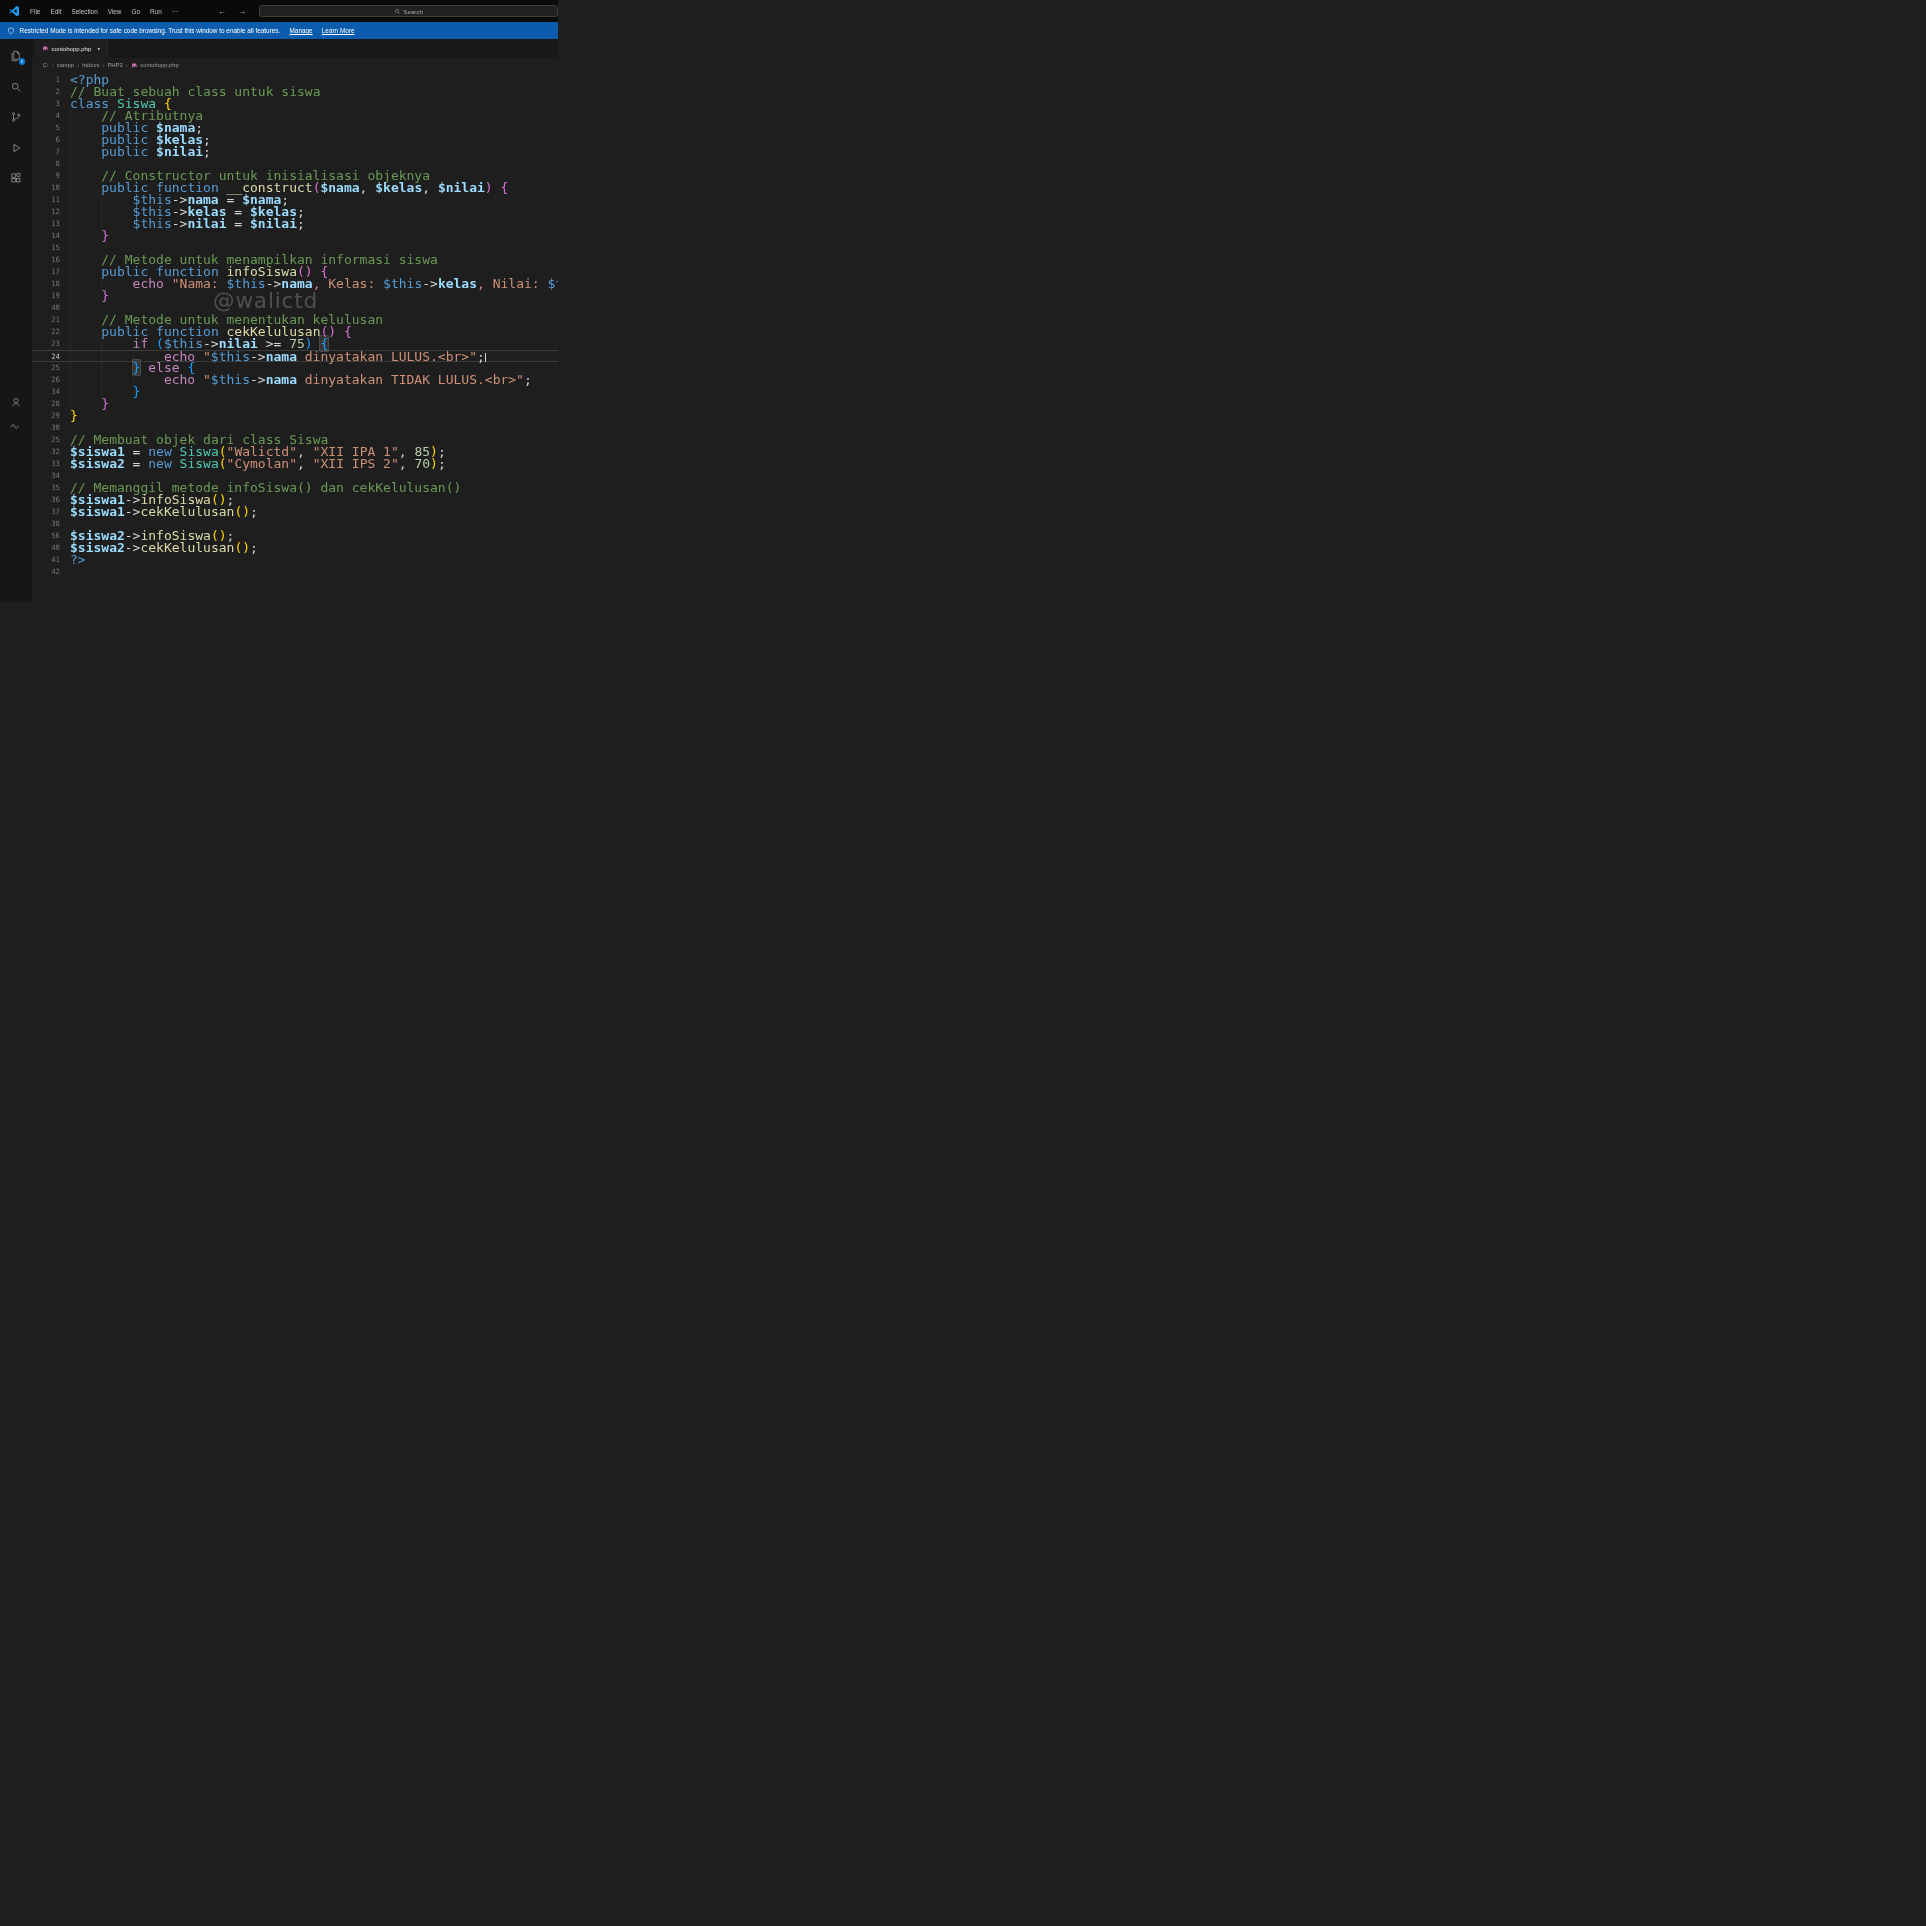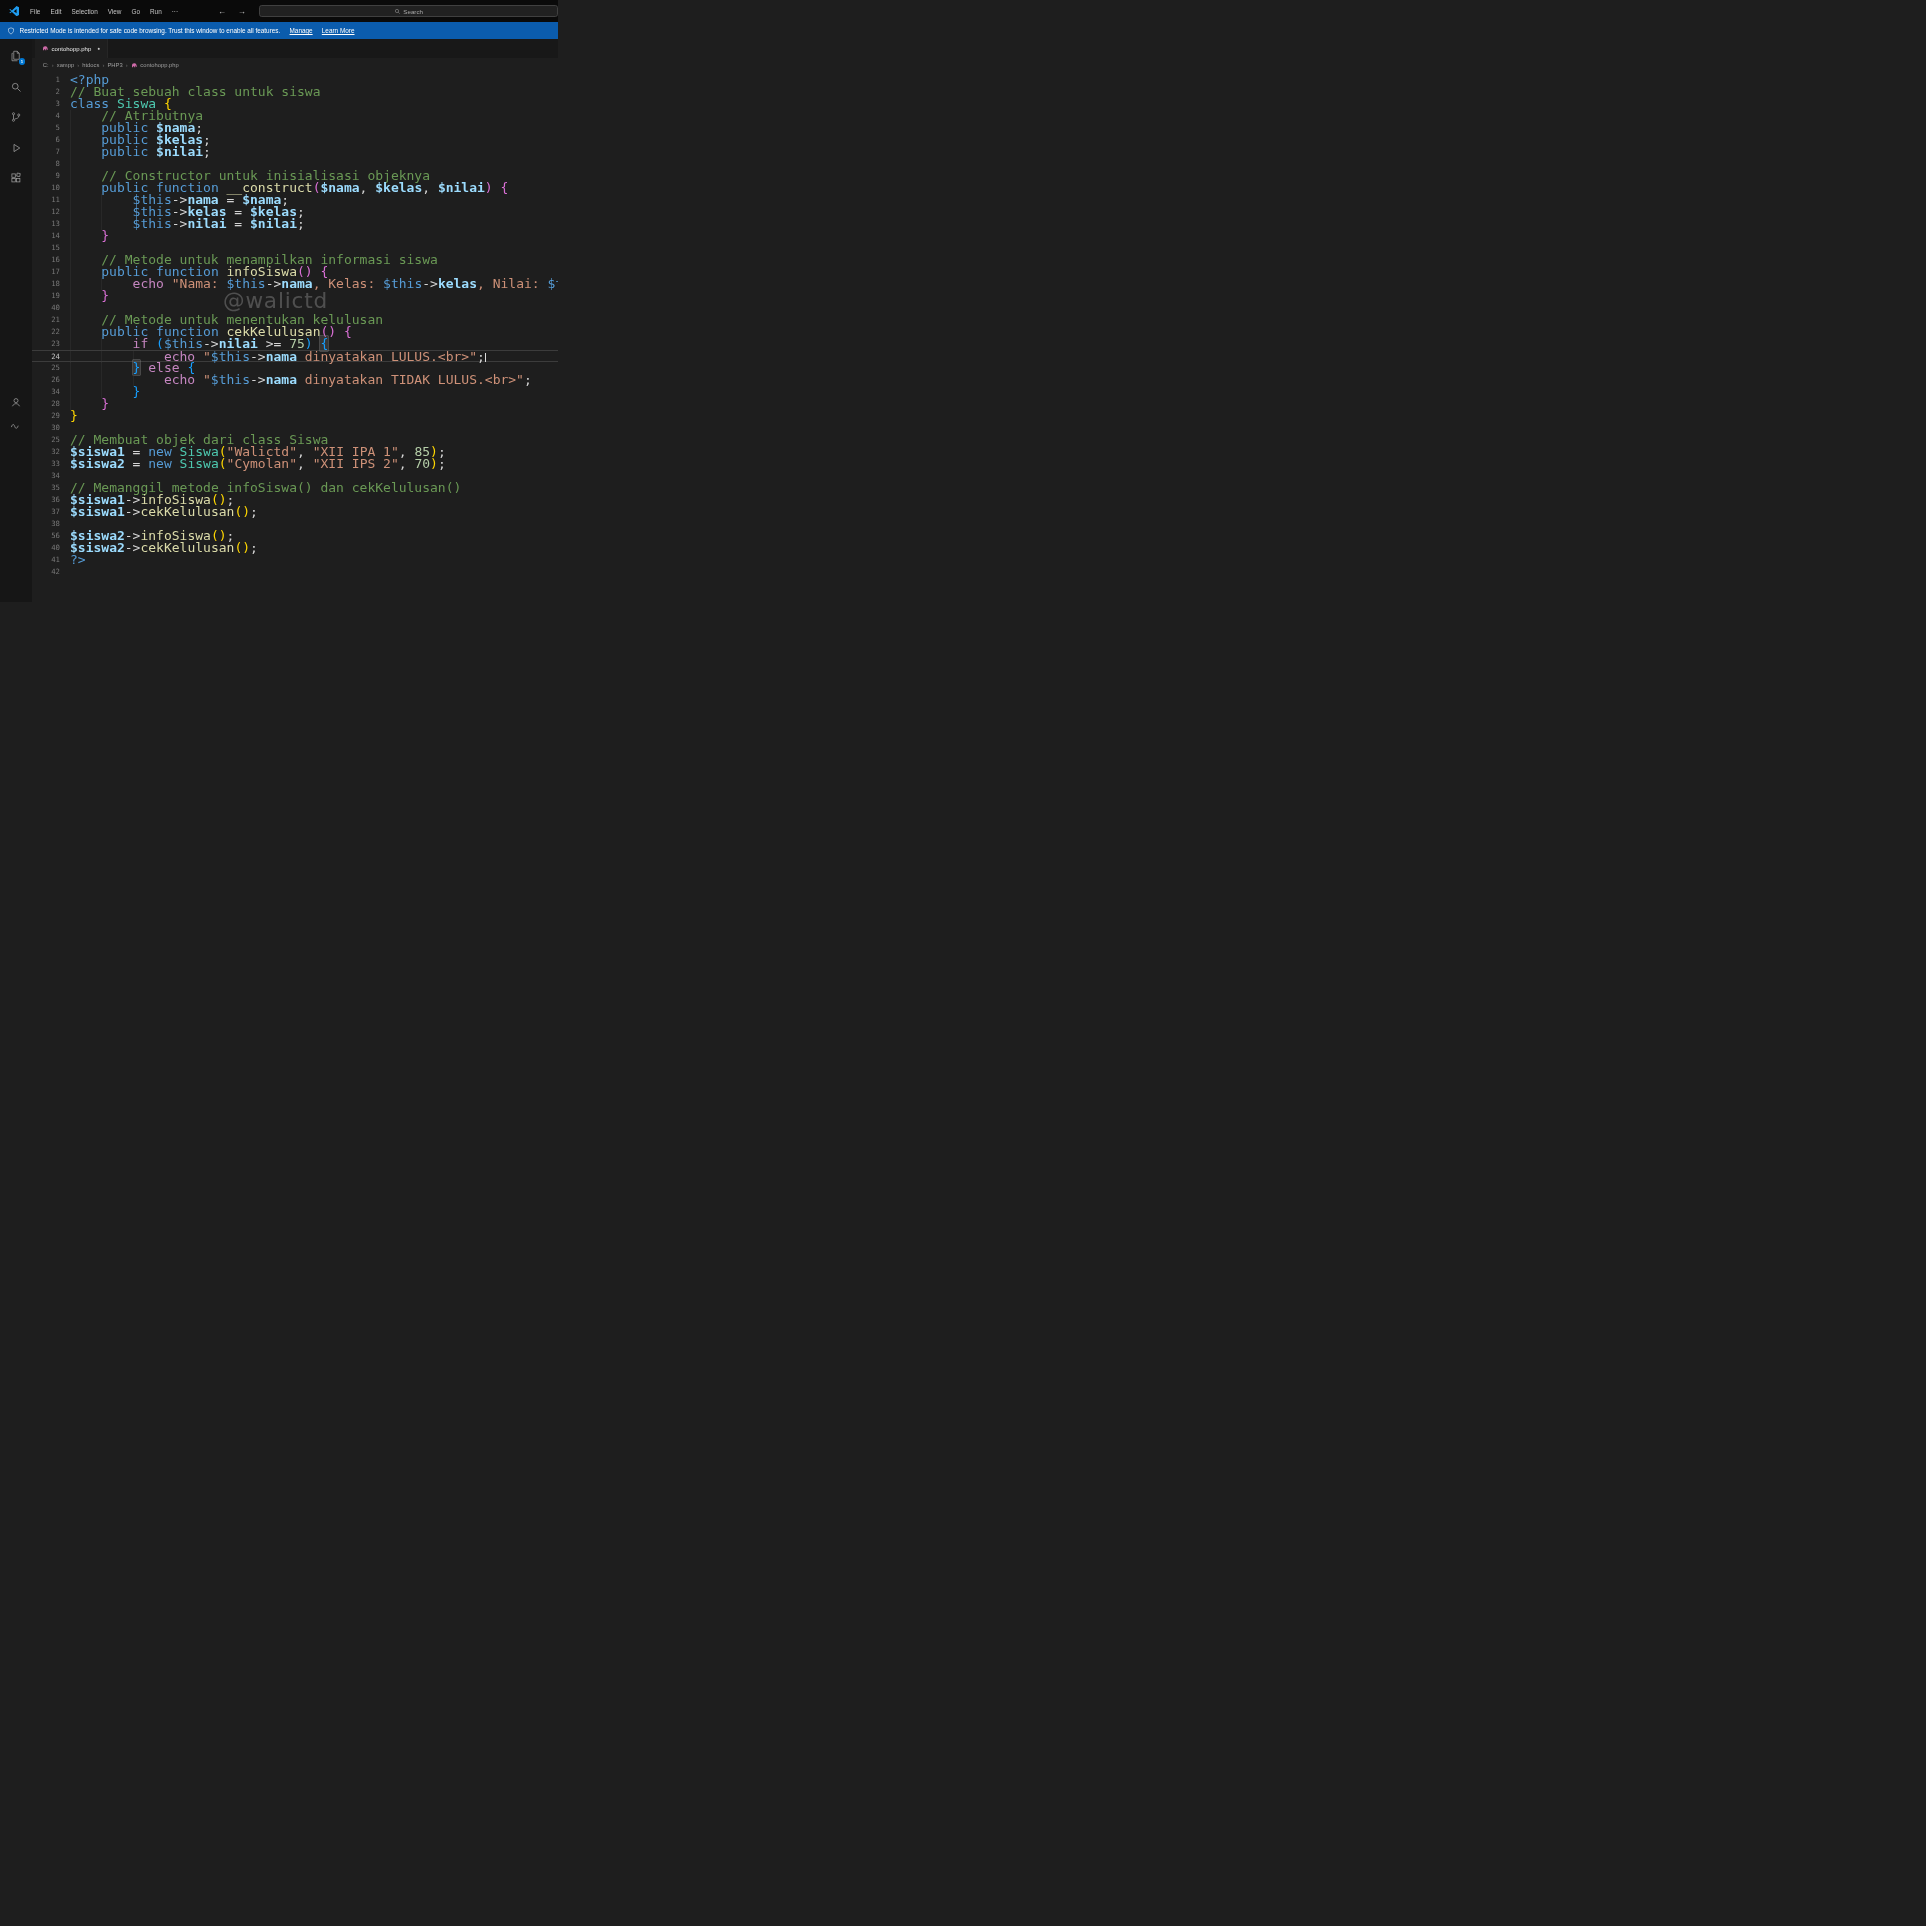--- a/index.html
+++ b/index.html
@@ -55,21 +55,21 @@
   .tok-n{color:#b5cea8}
   .tok-c{color:#6a9955}
   .tok-cl{color:#4ec9b0}
   .tok-o{color:#d4d4d4}
   .tok-b1{color:#ffd700}
   .tok-b2{color:#da70d6}
   .tok-b3{color:#179fff}
   .tok-tag{color:#569cd6}
   .match{box-shadow:0 0 0 0.4px #888;background:rgba(120,120,120,.28)}
   .cursor{display:inline-block;width:0.8px;height:8.9px;background:#dcdcdc;vertical-align:middle;margin-left:0.4px}
-  .watermark{position:absolute;left:191px;top:216px;font-size:21.6px;color:rgba(195,195,195,.30);letter-spacing:0.8px;font-family:"DejaVu Sans",sans-serif;pointer-events:none}
+  .watermark{position:absolute;left:181px;top:216px;font-size:21.6px;color:rgba(195,195,195,.30);letter-spacing:0.8px;font-family:"DejaVu Sans",sans-serif;pointer-events:none}
 </style>
 </head>
 <body>
 
 <div class="window">
 
   <div class="titlebar">
     <div class="logo">
         <svg viewBox="0 0 100 100" width="10.4" height="10.4">
           <path fill="#1f9cf0" d="M73 1 28 43 11 30 3 34l20 16L3 66l8 4 17-13 45 42 24-12V13z"></path>

